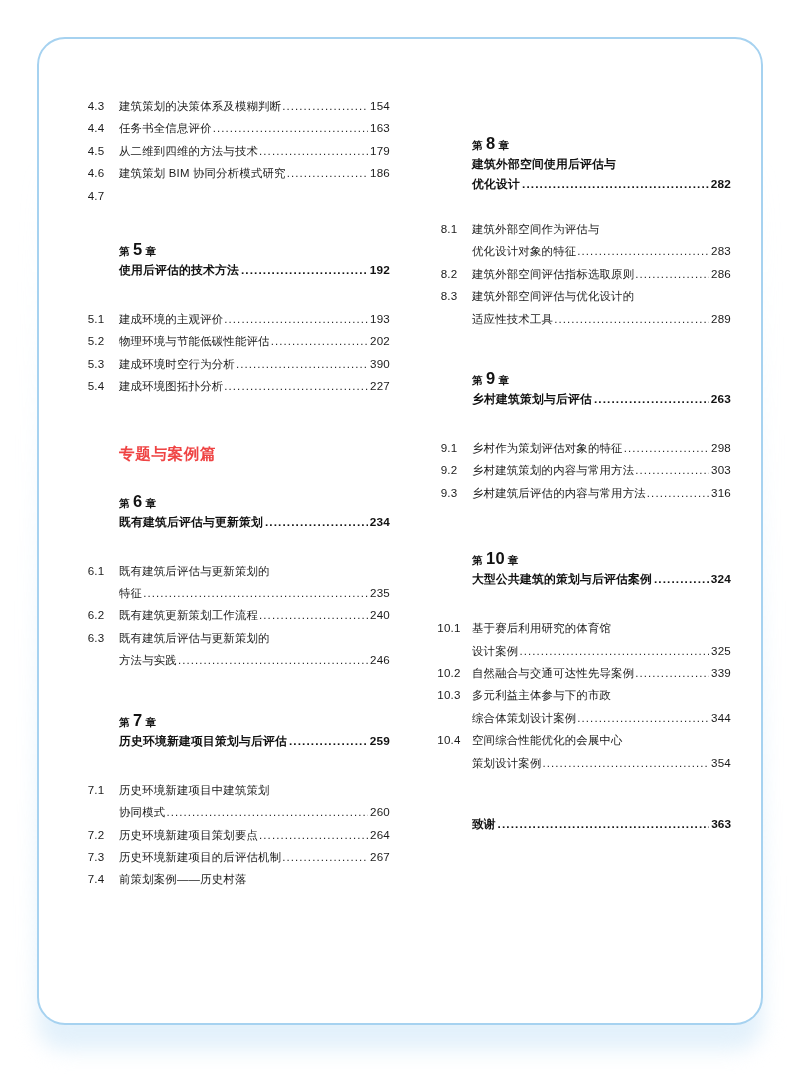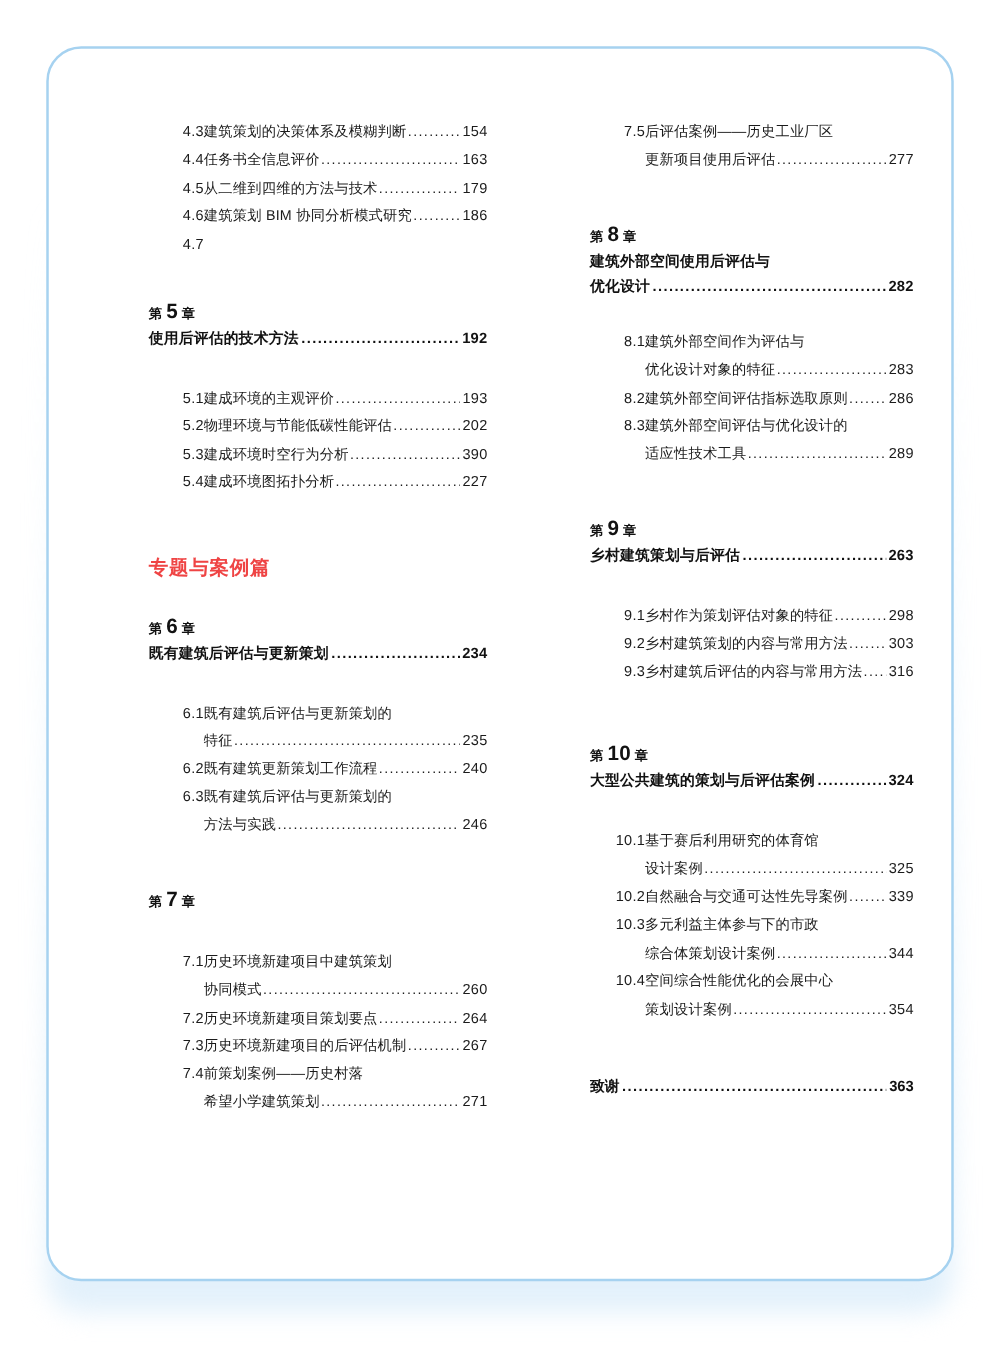--- a/index.html
+++ b/index.html
@@ -62,24 +62,23 @@
     display: flex;
     align-items: flex-start;
     font-size: 11.4px;
     line-height: 22.4px;
     color: #1b1b1b;
     letter-spacing: .2px;
   }
   .entry .num {
     width: 46px;
     flex: 0 0 46px;
-    text-align: right;
+    text-align: center;
     font-size: 11.6px;
     color: #1b1b1b;
-    margin-left: 44px;
   }
   .entry .body {
     flex: 1 1 auto;
     min-width: 0;
   }
   .line {
     display: flex;
     align-items: baseline;
     width: 100%;
     white-space: nowrap;
@@ -365,20 +364,25 @@
       </div>
 
       <div class="sp-40"></div>
 
       <div class="chapter">
         <div class="ch-label">
           <span>第</span>
           <span class="ch-num">7</span>
           <span>章</span>
         </div>
+        <div class="ch-line">
+          <span class="txt">历史环境新建项目策划与后评估</span>
+          <span class="dots"></span>
+          <span class="pg">259</span>
+        </div>
       </div>
 
       <div class="sp-28"></div>
 
       <div>
         <div class="entry">
           <span class="num">7.1</span>
           <span class="body">
             <span class="line nodots">
               <span class="txt">历史环境新建项目中建筑策划</span>
@@ -411,49 +415,28 @@
             </span>
           </span>
         </div>
         <div class="entry">
           <span class="num">7.4</span>
           <span class="body">
             <span class="line nodots">
               <span class="txt">前策划案例——历史村落</span>
 
             </span>
-            <span class="line">
-              <span class="txt">希望小学建筑策划</span>
-              <span class="dots"></span>
-              <span class="pg">271</span>
-            </span>
           </span>
         </div>
       </div>
 
     </div>
 
     <div class="toc-column right">
 
-      <div>
-        <div class="entry">
-          <span class="num">7.5</span>
-          <span class="body">
-            <span class="line nodots">
-              <span class="txt">后评估案例——历史工业厂区</span>
-
-            </span>
-            <span class="line">
-              <span class="txt">更新项目使用后评估</span>
-              <span class="dots"></span>
-              <span class="pg">277</span>
-            </span>
-          </span>
-        </div>
-      </div>
 
       <div class="sp-40"></div>
 
       <div class="chapter">
         <div class="ch-label">
           <span>第</span>
           <span class="ch-num">8</span>
           <span>章</span>
         </div>
         <div class="ch-line nodots">

